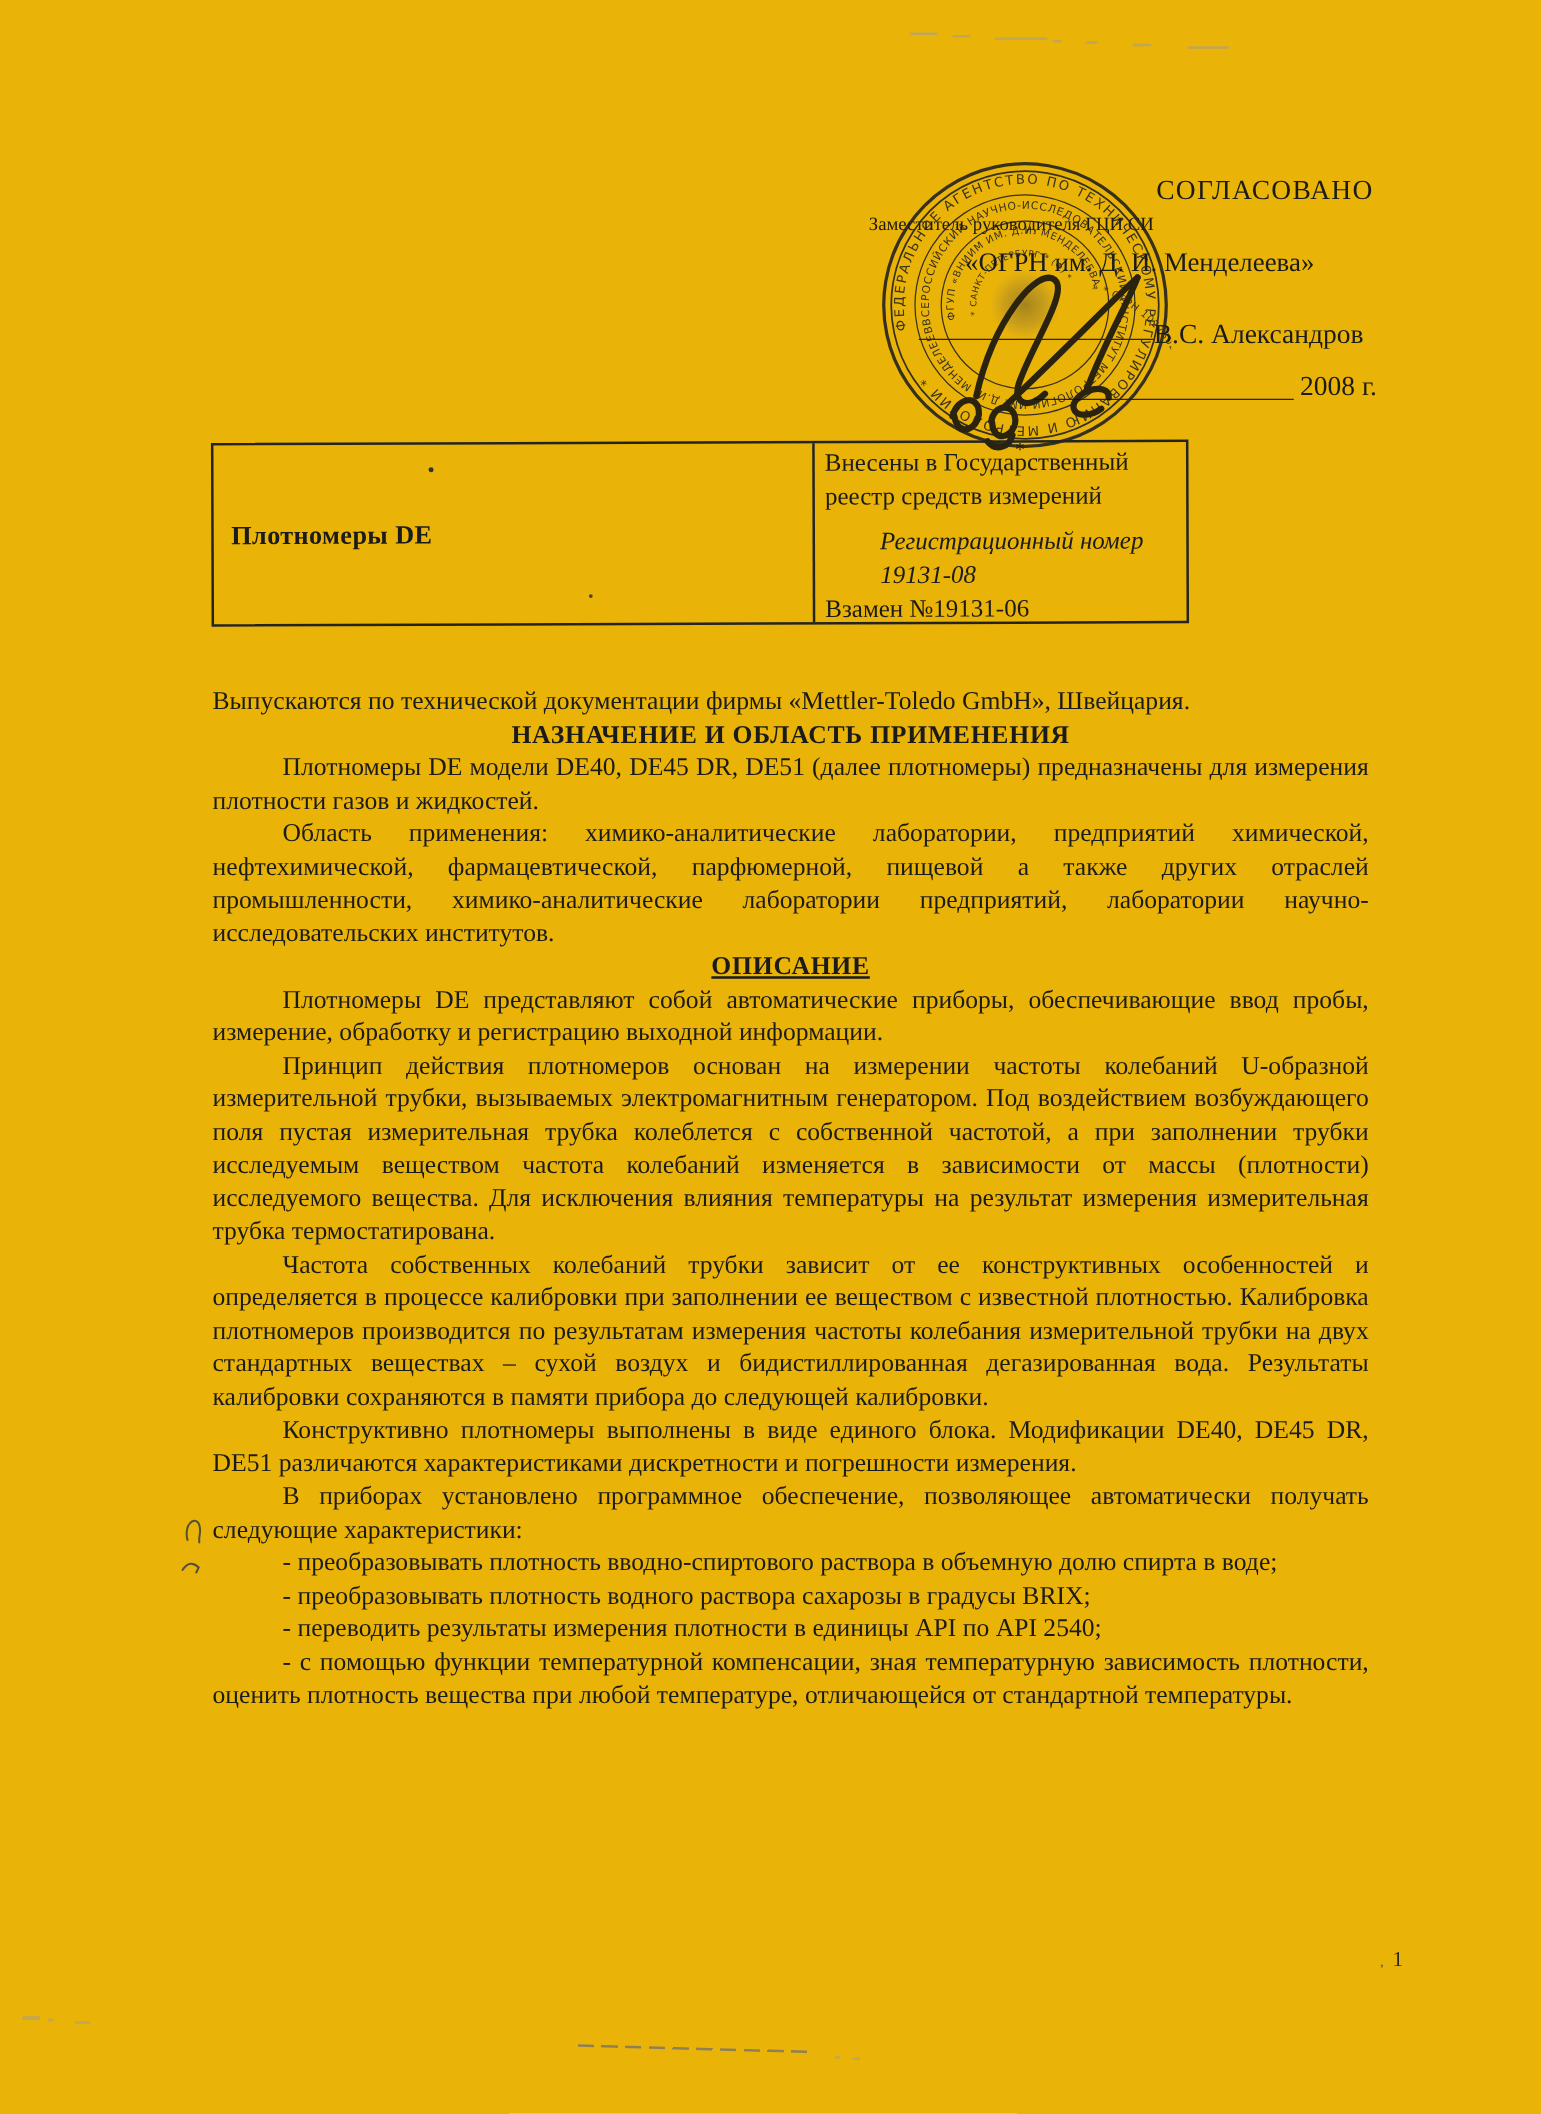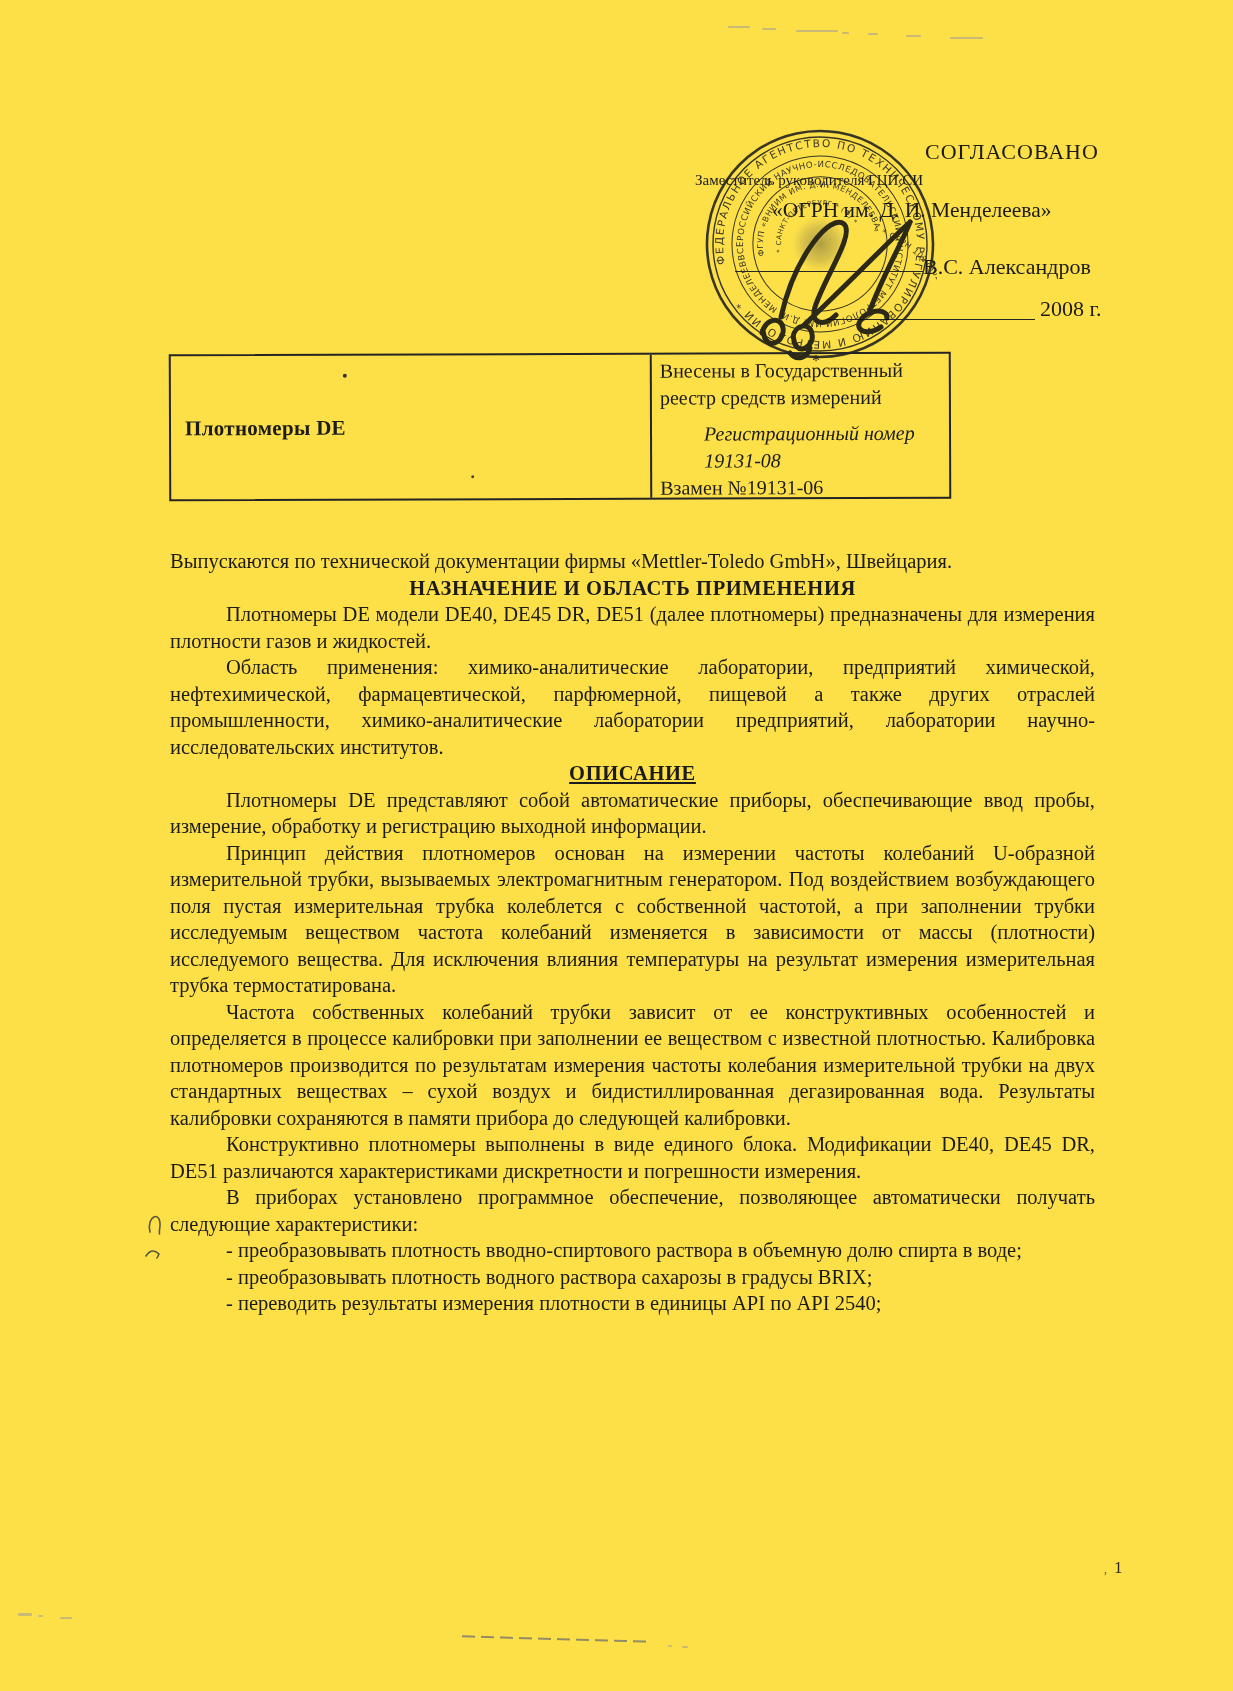--- a/index.html
+++ b/index.html
@@ -1,17 +1,17 @@
 <!DOCTYPE html>
 <html><head>
 <meta charset="utf-8">
 <style>
   html,body{margin:0;padding:0;background:#e8e8e8;}
   .page{
-    position:relative;width:1233px;height:1691px;background:#fde047;
+    position:relative;width:1233px;height:1691px;background:#eab308;
     font-family:"Liberation Serif","DejaVu Serif",serif;color:#1b1b1b;
     margin:0 auto;overflow:hidden;
   }
   
   .artifact{position:absolute;background:#9a9a9a;opacity:.55;border-radius:1px;}
   .dashline{
     position:absolute;height:2px;opacity:.75;
     background:repeating-linear-gradient(90deg,#6f6f6f 0 13px,transparent 13px 19px);
   }
   
@@ -137,20 +137,21 @@
     <p class="mt-p2">Область применения: химико-аналитические лаборатории, предприятий химической, нефтехимической, фармацевтической, парфюмерной, пищевой а также других отраслей промышленности, химико-аналитические лаборатории предприятий, лаборатории научно-исследовательских институтов.</p>
     <h2 class="mt-h2">ОПИСАНИЕ</h2>
     <p class="mt-d1">Плотномеры DE представляют собой автоматические приборы, обеспечивающие ввод пробы, измерение, обработку и регистрацию выходной информации.</p>
     <p>Принцип действия плотномеров основан на измерении частоты колебаний U-образной измерительной трубки, вызываемых электромагнитным генератором. Под воздействием возбуждающего поля пустая измерительная трубка колеблется с собственной частотой, а при заполнении трубки исследуемым веществом частота колебаний изменяется в зависимости от массы (плотности) исследуемого вещества. Для исключения влияния температуры на результат измерения измерительная трубка термостатирована.</p>
     <p>Частота собственных колебаний трубки зависит от ее конструктивных особенностей и определяется в процессе калибровки при заполнении ее веществом с известной плотностью. Калибровка плотномеров производится по результатам измерения частоты колебания измерительной трубки на двух стандартных веществах – сухой воздух и бидистиллированная дегазированная вода. Результаты калибровки сохраняются в памяти прибора до следующей калибровки.</p>
     <p>Конструктивно плотномеры выполнены в виде единого блока. Модификации DE40, DE45 DR, DE51 различаются характеристиками дискретности и погрешности измерения.</p>
     <p>В приборах установлено программное обеспечение, позволяющее автоматически получать следующие характеристики:</p>
     <p>- преобразовывать плотность вводно-спиртового раствора в объемную долю спирта в воде;</p>
     <p>- преобразовывать плотность водного раствора сахарозы в градусы BRIX;</p>
     <p>- переводить результаты измерения плотности в единицы API по API 2540;</p>
+    <p>- с помощью функции температурной компенсации, зная температурную зависимость плотности, оценить плотность вещества при любой температуре, отличающейся от стандартной температуры.</p>
   </div>
 
   <svg class="pencil" width="34" height="70" viewBox="0 0 34 70">
     <g stroke="#3d3d3d" stroke-width="1.6" fill="none" stroke-linecap="round" opacity=".85">
       <path d="M12,28 C8,12 23,6 22,22 C21.5,26 21,28 21.5,30"></path>
       <path d="M8,52 q6,-9 13,-2 l-2,4"></path>
     </g>
   </svg>
 
   <div class="pagenum">

